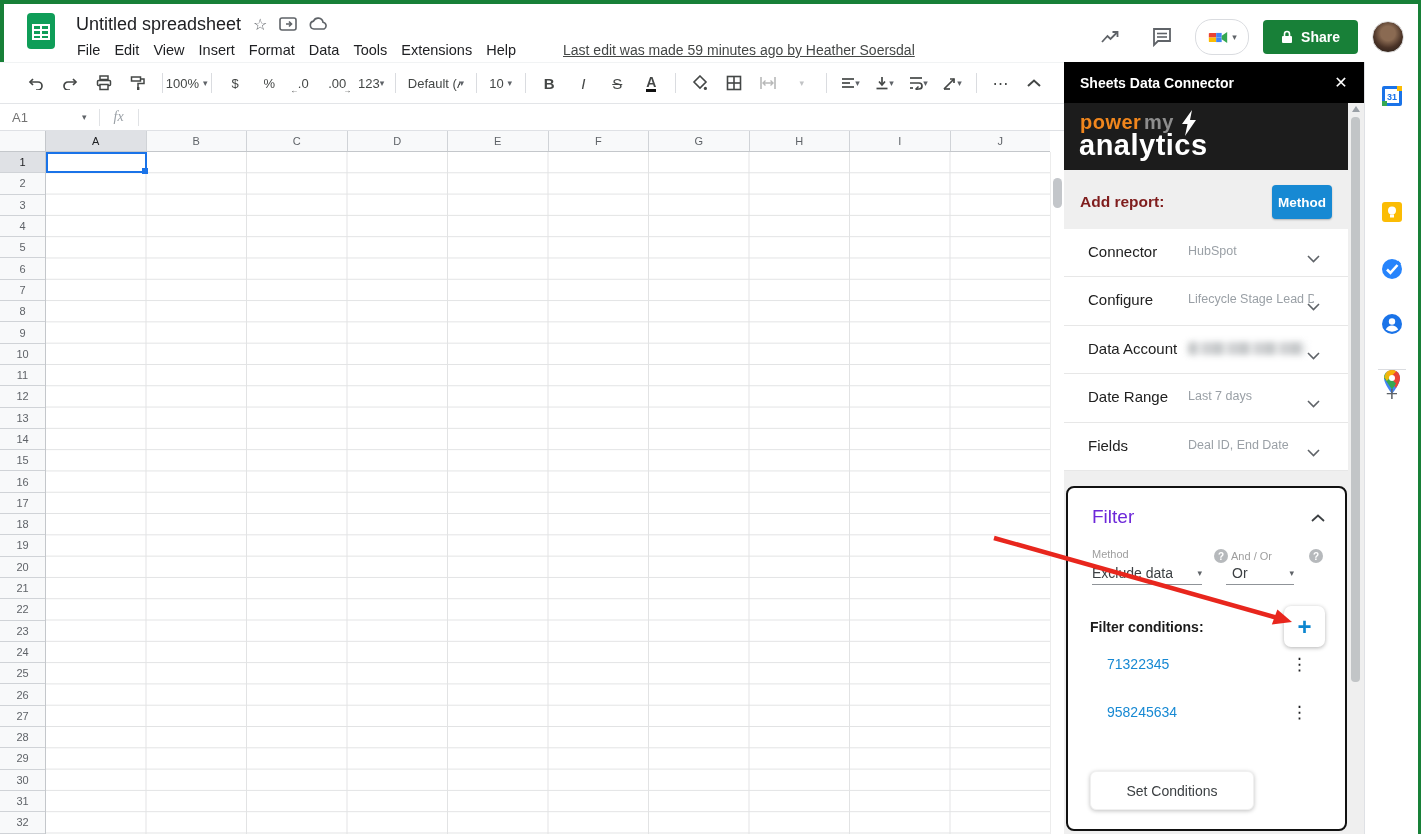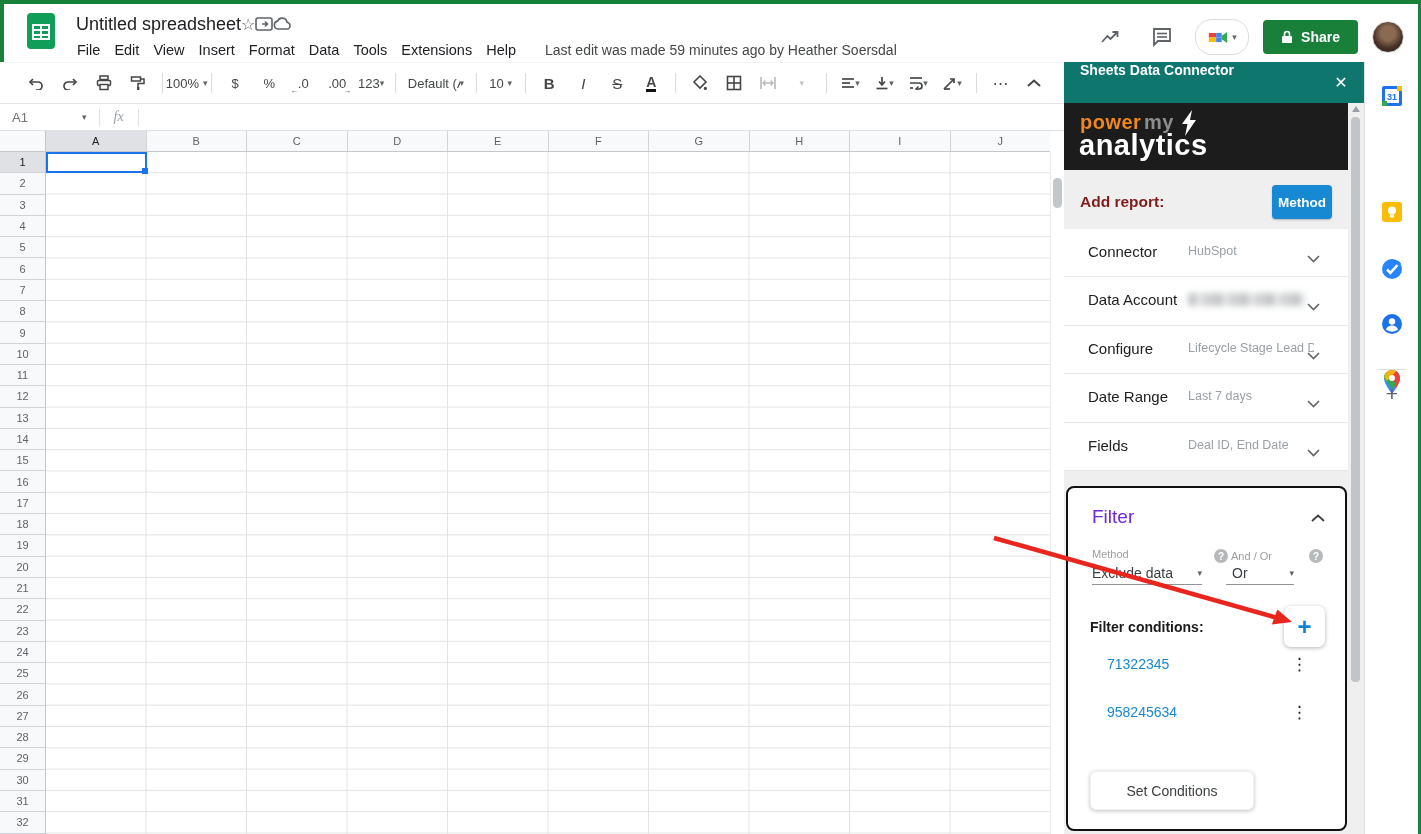--- a/index.html
+++ b/index.html
@@ -6,26 +6,26 @@
   body{width:1421px;height:834px;position:relative;overflow:hidden;background:#fff;
        font-family:"Liberation Sans",sans-serif;color:#202124;-webkit-font-smoothing:antialiased}
   .abs{position:absolute}
   
   .frame-top{top:0;left:0;right:0;height:4px;background:#188038;z-index:70}
   .frame-right{top:0;right:0;width:3px;bottom:0;background:#188038;z-index:70}
   .frame-left{top:0;left:0;width:4px;height:62px;background:#188038;z-index:70}
   
   .topbar{top:4px;left:4px;right:3px;height:58px;background:#fff;z-index:5}
   .sheets-logo{left:22px;top:7px;width:30px;height:40px}
-  .title-row{left:72px;top:8px;height:24px;display:flex;align-items:center;}
+  .title-row{left:72px;top:8px;height:24px;display:flex;align-items:center;gap:12px}
   .doc-title{font-size:18px;color:#202124}
   .t-ico{color:#5f6368;font-size:16px;display:flex;align-items:center}
   .menu-row{left:66px;top:34px;height:24px;display:flex;align-items:center}
   .menu-item{padding:2px 7px;font-size:14.5px;color:#202124;border-radius:4px;cursor:default}
-  .last-edit{margin-left:22px;font-size:14px;color:#444746;}
+  .last-edit{margin-left:40px;font-size:14px;color:#444746;text-decoration:underline}
   .top-right{right:14px;top:12px;height:42px;display:flex;align-items:center;gap:14px}
   .circ-btn{width:38px;height:38px;border-radius:50%;display:flex;align-items:center;justify-content:center}
   .meet-pill{width:52px;height:34px;border:1px solid #dadce0;border-radius:17px;display:flex;align-items:center;justify-content:center;gap:3px;background:#fff}
   .share-btn{height:34px;padding:0 18px;background:#188038;color:#fff;border-radius:4px;display:flex;align-items:center;gap:8px;font-size:14px;font-weight:bold}
   .avatar{width:30px;height:30px;border-radius:50%;background:radial-gradient(circle at 50% 38%,#8a6a52 0 30%,#4a3327 60%,#1f1713 100%);border:1px solid #e0e0e0}
   .dd-arrow{font-size:9px;color:#5f6368}
   
   .toolbar{top:62px;left:0;width:1064px;height:42px;background:#fff;border-top:1px solid #f1f3f4;border-bottom:1px solid #e3e5e8;display:flex;align-items:center;padding-left:19px;box-sizing:border-box;z-index:4}
   .tbtn{min-width:26px;height:26px;padding:0 3px;border-radius:4px;display:flex;align-items:center;justify-content:center;color:#444746;font-size:14px;margin:0 1px;position:relative}
   .tbtn svg{display:block}
@@ -50,21 +50,21 @@
   .rowhdrs{left:0;top:22px;width:46px;bottom:0;overflow:hidden;border-right:1px solid #c4c7cb;box-sizing:border-box;background:#f8f9fa}
   .rowh{height:21.3px;display:flex;align-items:center;justify-content:center;font-size:11px;color:#5f6368;border-bottom:1px solid #d0d3d7;box-sizing:border-box}
   .rowh.sel{background:#dfe1e5;color:#202124}
   .cells{left:46px;top:22px;width:1004px;bottom:0;overflow:hidden;background-image:linear-gradient(to right,#e2e3e4 1px,transparent 1px),linear-gradient(to bottom,#e2e3e4 1px,transparent 1px);background-size:100.5px 100%,100% 21.3px;background-position:-1px 0,0 -1px}
   .sel-cell{left:46px;top:22px;width:100.5px;height:21.3px;border:2px solid #1a73e8;box-sizing:border-box;background:transparent}
   .sel-handle{right:-3px;bottom:-3px;width:6px;height:6px;background:#1a73e8;position:absolute}
   .vscroll{left:1050px;top:22px;width:13px;bottom:0;background:#fff;border-left:1px solid #ececec}
   .vthumb{left:2px;top:26px;width:9px;height:30px;border-radius:5px;background:#c3c6ca}
   
   .sidebar{left:1064px;top:62px;width:300px;bottom:0;background:#efefef;z-index:10}
-  .sb-head{left:0;top:0;width:100%;height:41px;background:#0f766e;display:flex;align-items:flex-start}
+  .sb-head{left:0;top:0;width:100%;height:41px;background:#000000;display:flex;align-items:center}
   .sb-title{color:#fff;font-size:14px;font-weight:bold;padding-left:16px}
   .sb-close{position:absolute;right:12px;top:9px;color:#fff;font-size:16px;width:22px;height:22px;display:flex;align-items:center;justify-content:center}
   .sb-logo{left:0;top:41px;width:284px;height:67px;background:#1c1c1c;overflow:hidden}
   .lg-power{position:absolute;left:16px;top:8px;font-size:20px;font-weight:bold;color:#f0861d;letter-spacing:.5px}
   .lg-my{position:absolute;left:80px;top:8px;font-size:20px;font-weight:bold;color:#8d8d8d;letter-spacing:.5px}
   .lg-analytics{position:absolute;left:15px;top:26px;font-size:29px;font-weight:bold;color:#fff;letter-spacing:.5px}
   .lg-bolt{position:absolute;left:116px;top:7px}
   .addreport{left:0;top:108px;width:284px;height:60px}
   .ar-label{position:absolute;left:16px;top:23px;font-size:15.5px;font-weight:bold;color:#7f1d1d}
   .cancel-btn{position:absolute;left:208px;top:15px;width:60px;height:34px;background:#1789d3;border-radius:4px;color:#fff;font-size:13.5px;font-weight:bold;display:flex;align-items:center;justify-content:center;box-shadow:0 1px 2px rgba(0,0,0,.25)}
@@ -389,29 +389,29 @@
   </div>
   <div class="abs rows-card">
       <div class="srow">
         <span class="srow-label">Connector</span>
         <span class="srow-value">HubSpot</span>
         <span class="srow-chev"><svg width="13" height="8" viewBox="0 0 13 8">
             <path d="M1 1l5.5 5.5L12 1" fill="none" stroke="#5f6368" stroke-width="1.6"></path>
           </svg></span>
       </div>
       <div class="srow">
-        <span class="srow-label">Data Account</span>
-        <span class="blur-val"></span>
+        <span class="srow-label">Configure</span>
+        <span class="srow-value">Lifecycle Stage Lead D</span>
         <span class="srow-chev"><svg width="13" height="8" viewBox="0 0 13 8">
             <path d="M1 1l5.5 5.5L12 1" fill="none" stroke="#5f6368" stroke-width="1.6"></path>
           </svg></span>
       </div>
       <div class="srow">
-        <span class="srow-label">Configure</span>
-        <span class="srow-value">Lifecycle Stage Lead D</span>
+        <span class="srow-label">Data Account</span>
+        <span class="blur-val"></span>
         <span class="srow-chev"><svg width="13" height="8" viewBox="0 0 13 8">
             <path d="M1 1l5.5 5.5L12 1" fill="none" stroke="#5f6368" stroke-width="1.6"></path>
           </svg></span>
       </div>
       <div class="srow">
         <span class="srow-label">Date Range</span>
         <span class="srow-value">Last 7 days</span>
         <span class="srow-chev"><svg width="13" height="8" viewBox="0 0 13 8">
             <path d="M1 1l5.5 5.5L12 1" fill="none" stroke="#5f6368" stroke-width="1.6"></path>
           </svg></span>

